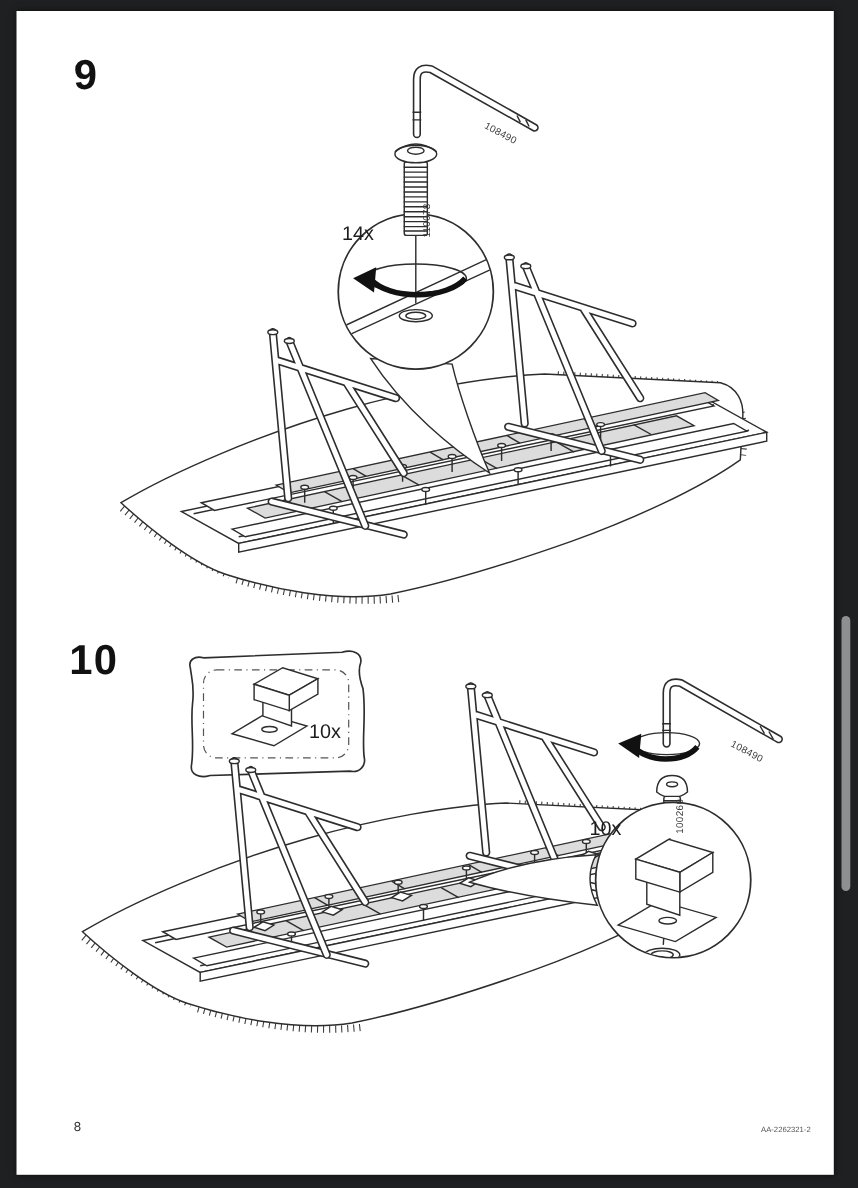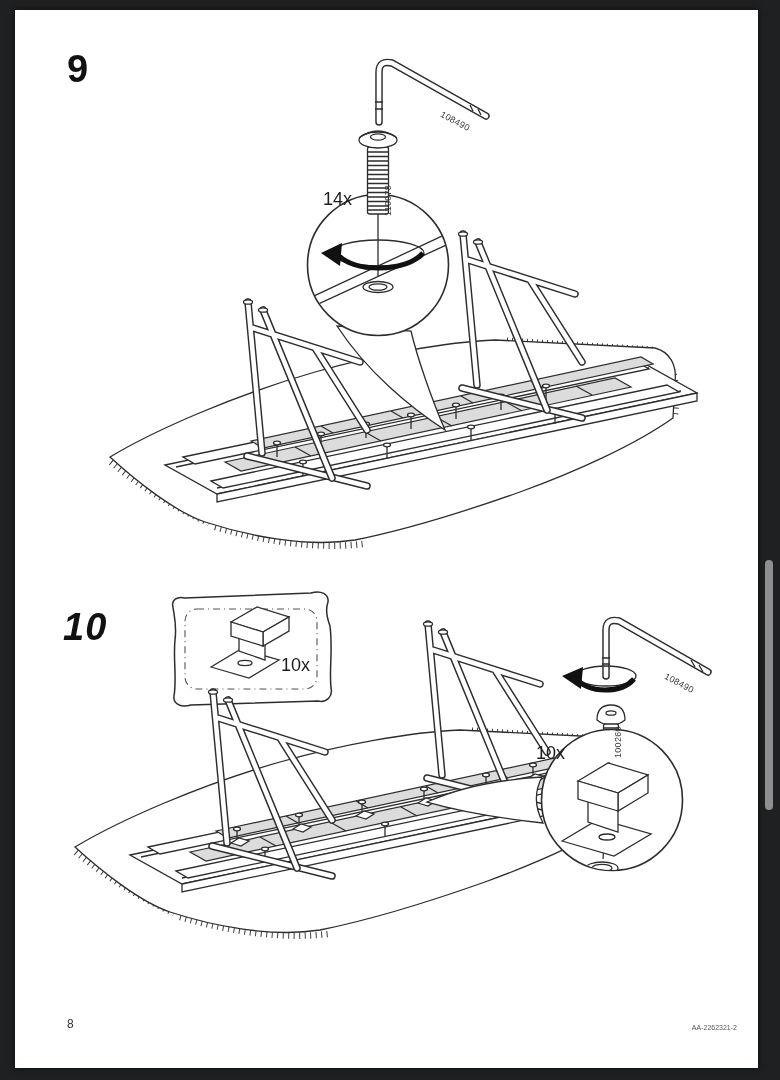--- a/index.html
+++ b/index.html
@@ -218,25 +218,25 @@
               <path class="lnw" d="M563,771 L603,783 L603,801 L563,789 Z"></path>
             </g>
             <ellipse class="lnw" cx="587" cy="858" rx="16" ry="6"></ellipse>
             <ellipse class="ln" cx="587" cy="858" rx="10" ry="3.6"></ellipse>
           </g>
         </g>
       </g>
     </svg>
 
     <span class="lbl stepnum" style="left:52px;top:40px;">9</span>
-    <span class="lbl count" style="left:296px;top:180px;margin-left:12px;">14x</span>
+    <span class="lbl count" style="left:296px;top:193px;">14x</span>
     <span class="lbl part rotup" style="left:379px;top:196px;">110078</span>
     <span class="lbl part rotkey" style="left:428px;top:100px;">108490</span>
 
-    <span class="lbl stepnum" style="left:48px;top:598px;font-style:italic;">10</span>
+    <span class="lbl stepnum" style="left:48px;top:572px;">10</span>
     <span class="lbl count" style="left:266px;top:646px;">10x</span>
     <span class="lbl part rotkey" style="left:652px;top:662px;">108490</span>
     <span class="lbl part rotup" style="left:609px;top:738px;">100260</span>
     <span class="lbl count" style="left:521px;top:734px;">10x</span>
 
     <span class="lbl pgnum" style="left:52px;top:1008px;">8</span>
     <span class="lbl docid" style="left:582px;top:1014px;">AA-2262321-2</span>
   </div>
 
   <div class="thumb"></div>

